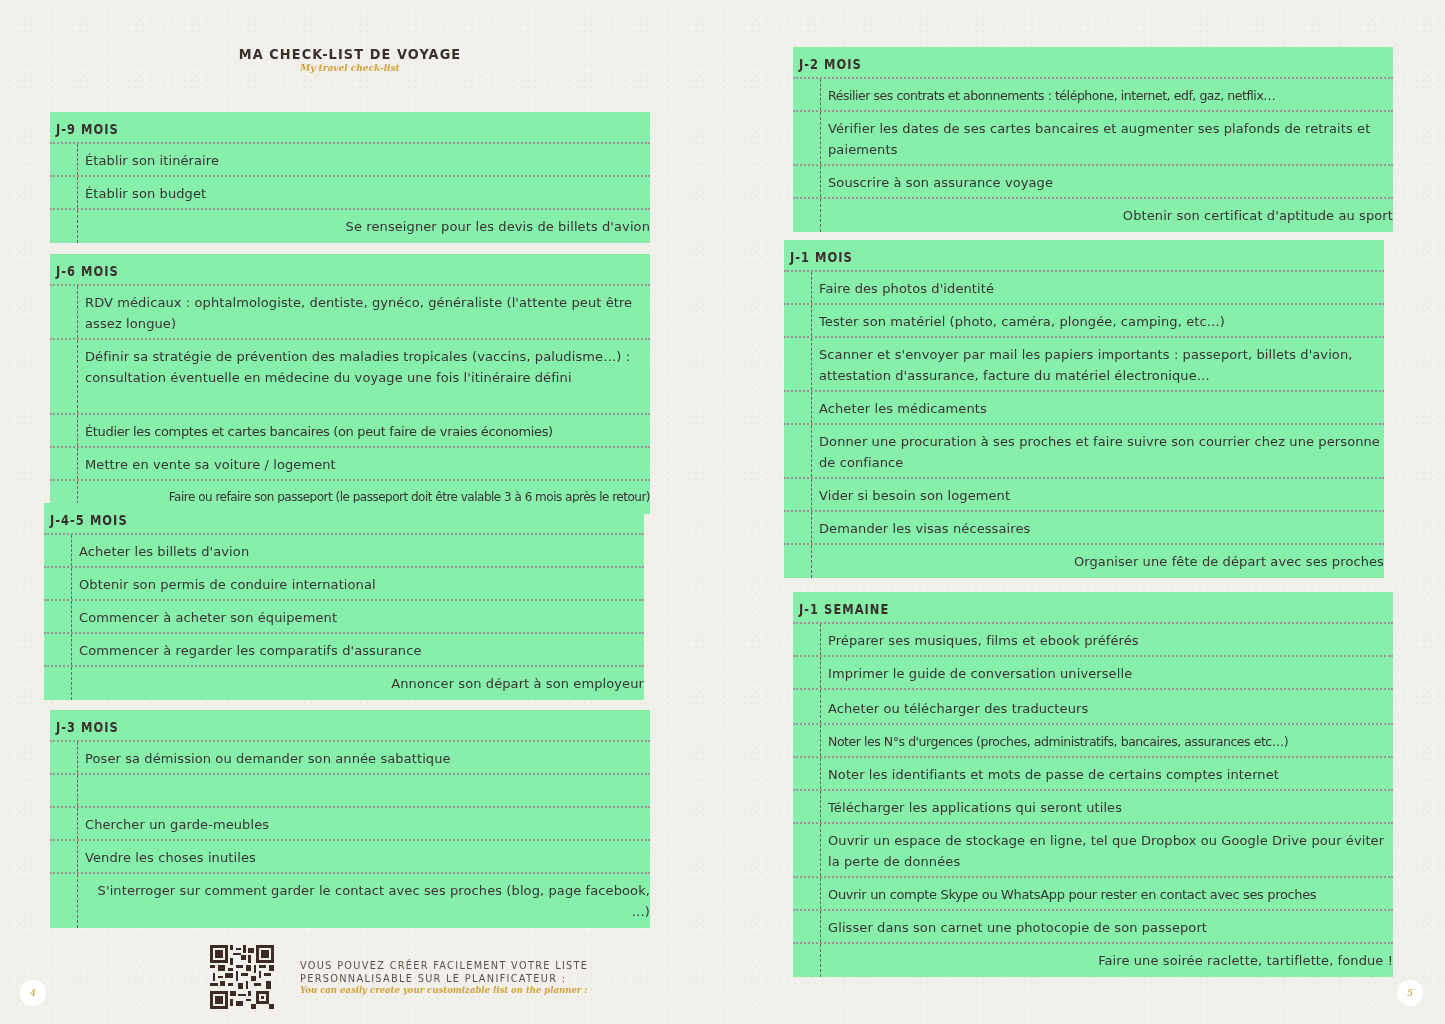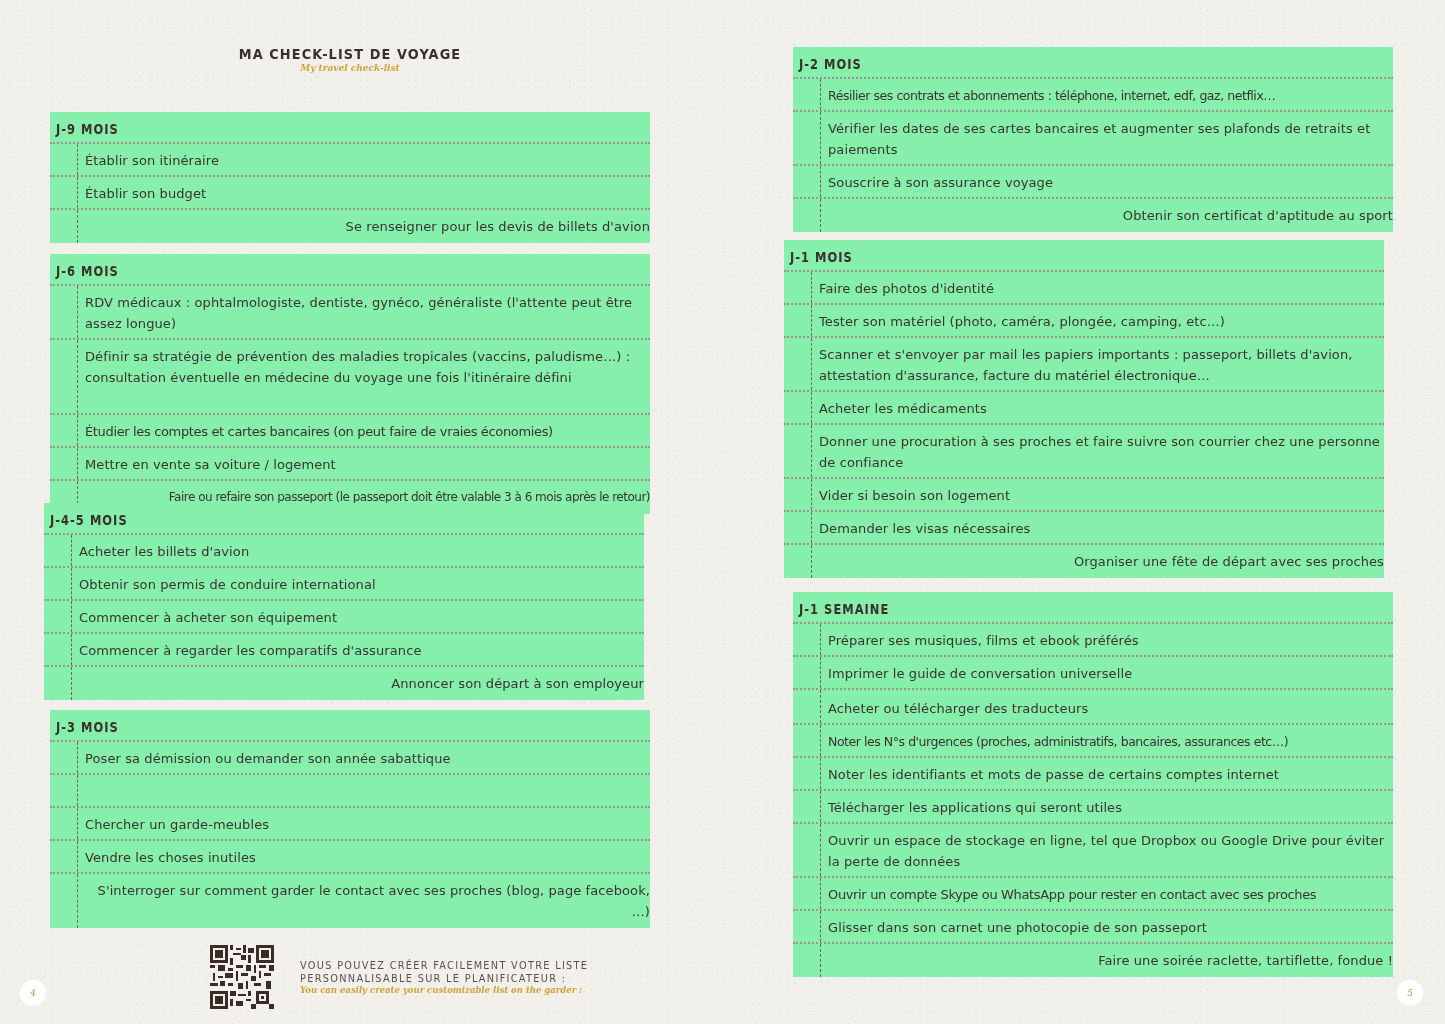--- a/index.html
+++ b/index.html
@@ -309,21 +309,21 @@
       <rect x="8" y="21" width="1" height="3"></rect>
         <rect x="10" y="22" width="3" height="2"></rect>
         <rect x="14" y="21" width="2" height="1"></rect>
         <rect x="16" y="23" width="2" height="2"></rect>
         <rect x="23" y="23" width="2" height="2"></rect>
     </g>
   </svg>
   <div class="footer-note">
     <div class="footer-fr">VOUS POUVEZ CRÉER FACILEMENT VOTRE LISTE</div>
     <div class="footer-fr">PERSONNALISABLE SUR LE PLANIFICATEUR :</div>
-    <div class="footer-en">You can easily create your customizable list on the garder :</div>
+    <div class="footer-en">You can easily create your customizable list on the planner :</div>
   </div>
 
   <div class="page-num" style="left:20px; top:980px;">4</div>
 </div>
 
 <div class="page page-right">
 
   <div class="section" style="left:71px; top:47px;">
     <div class="section-header">
       <span class="section-title">J-2 MOIS</span>

